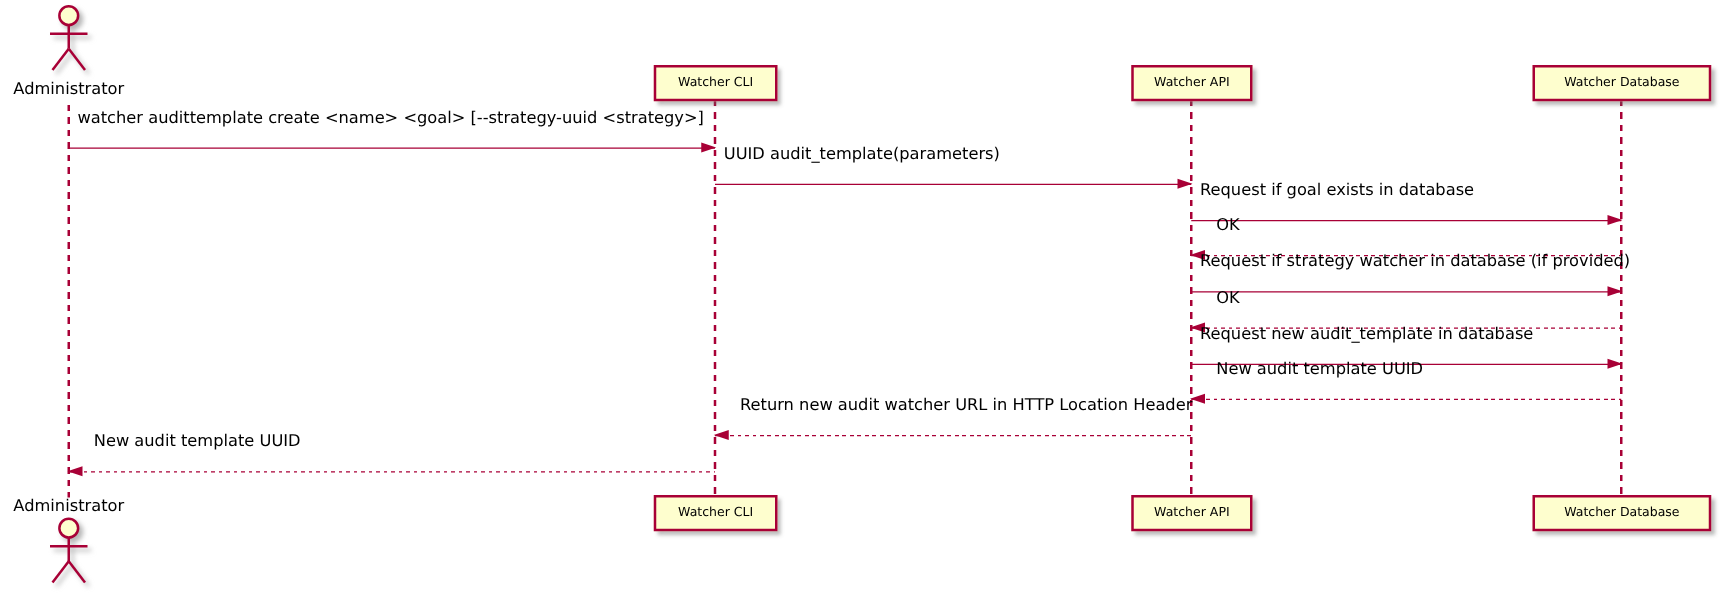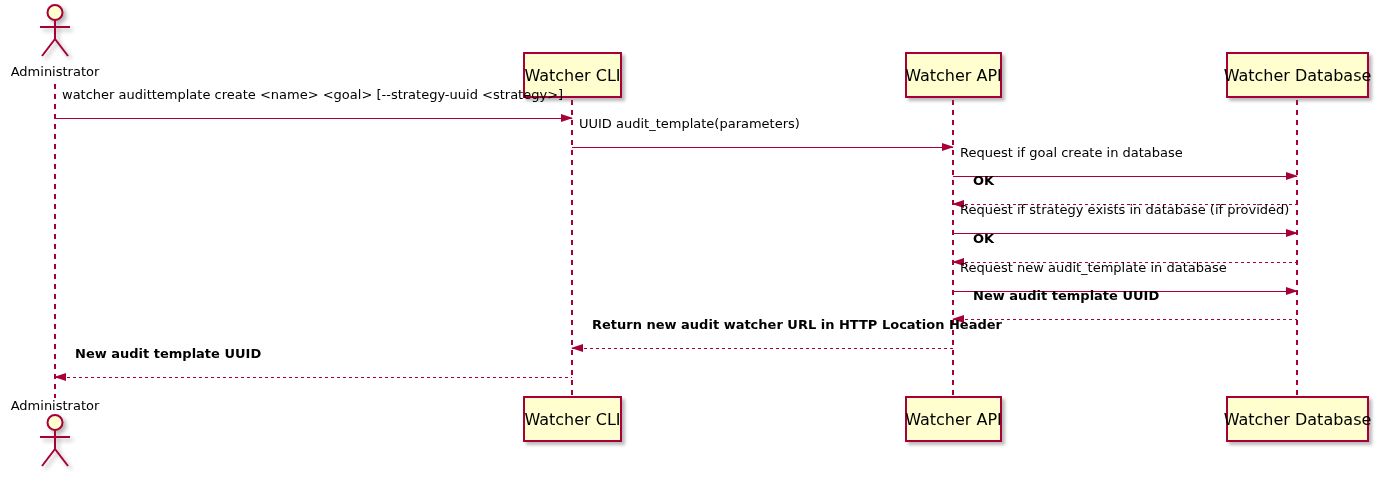--- a/index.html
+++ b/index.html
@@ -24,28 +24,28 @@
   }
   
   .lifeline {
     position: absolute;
     width: 2px;
     background: repeating-linear-gradient(to bottom, var(--accent) 0 5px, transparent 5px 10px);
   }
   
   .participant {
     position: absolute;
-    height: 46px;
+    height: 29px;
     background: var(--participant-fill);
     border: 2px solid var(--accent);
     box-shadow: 3px 3px 3px rgba(105,105,105,0.45);
     display: flex;
     align-items: center;
     justify-content: center;
-    font-size: 16px;
+    font-size: 10px;
     white-space: nowrap;
   }
   
   .actor-figure {
     position: absolute;
     filter: drop-shadow(3px 3px 2px rgba(120,120,120,0.55));
   }
   .actor-label {
     position: absolute;
     width: 120px;
@@ -65,21 +65,21 @@
   .msg.dashed .line {
     background: repeating-linear-gradient(to right, var(--accent) 0 3px, transparent 3px 6px);
   }
   .msg .label {
     position: absolute;
     bottom: 16px;
     left: 7px;
     font-size: 13px;
     white-space: nowrap;
   }
-  .msg.rev .label { left: 20px; font-weight: bold; }
+  .msg.rev .label { left: 20px; }
   .msg .arrow {
     position: absolute;
     top: -3.8px;
     width: 0; height: 0;
     border-top: 4.5px solid transparent;
     border-bottom: 4.5px solid transparent;
   }
   .msg.fwd .arrow { right: -1px; border-left: 12px solid var(--accent); }
   .msg.rev .arrow { left: -1px;  border-right: 12px solid var(--accent); }
 </style>
@@ -112,33 +112,33 @@
     <div class="arrow"></div>
   </div>
 
   <div class="msg solid fwd" style="left:572px; top:147px; width:381px;">
     <span class="label">UUID audit_template(parameters)</span>
     <div class="line"></div>
     <div class="arrow"></div>
   </div>
 
   <div class="msg solid fwd" style="left:953px; top:176px; width:344px;">
-    <span class="label">Request if goal create in database</span>
+    <span class="label">Request if goal exists in database</span>
     <div class="line"></div>
     <div class="arrow"></div>
   </div>
 
   <div class="msg dashed rev" style="left:953px; top:204px; width:344px;">
     <span class="label">OK</span>
     <div class="line"></div>
     <div class="arrow"></div>
   </div>
 
   <div class="msg solid fwd" style="left:953px; top:233px; width:344px;">
-    <span class="label">Request if strategy exists in database (if provided)</span>
+    <span class="label">Request if strategy watcher in database (if provided)</span>
     <div class="line"></div>
     <div class="arrow"></div>
   </div>
 
   <div class="msg dashed rev" style="left:953px; top:262px; width:344px;">
     <span class="label">OK</span>
     <div class="line"></div>
     <div class="arrow"></div>
   </div>
 

